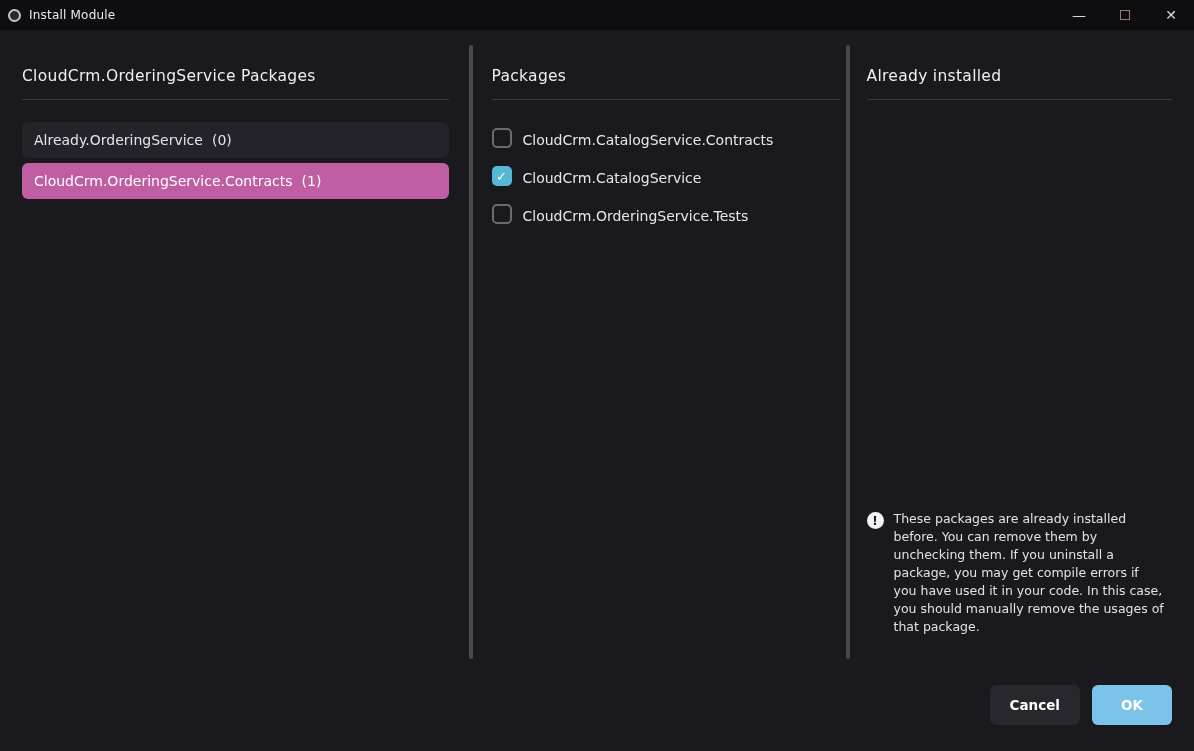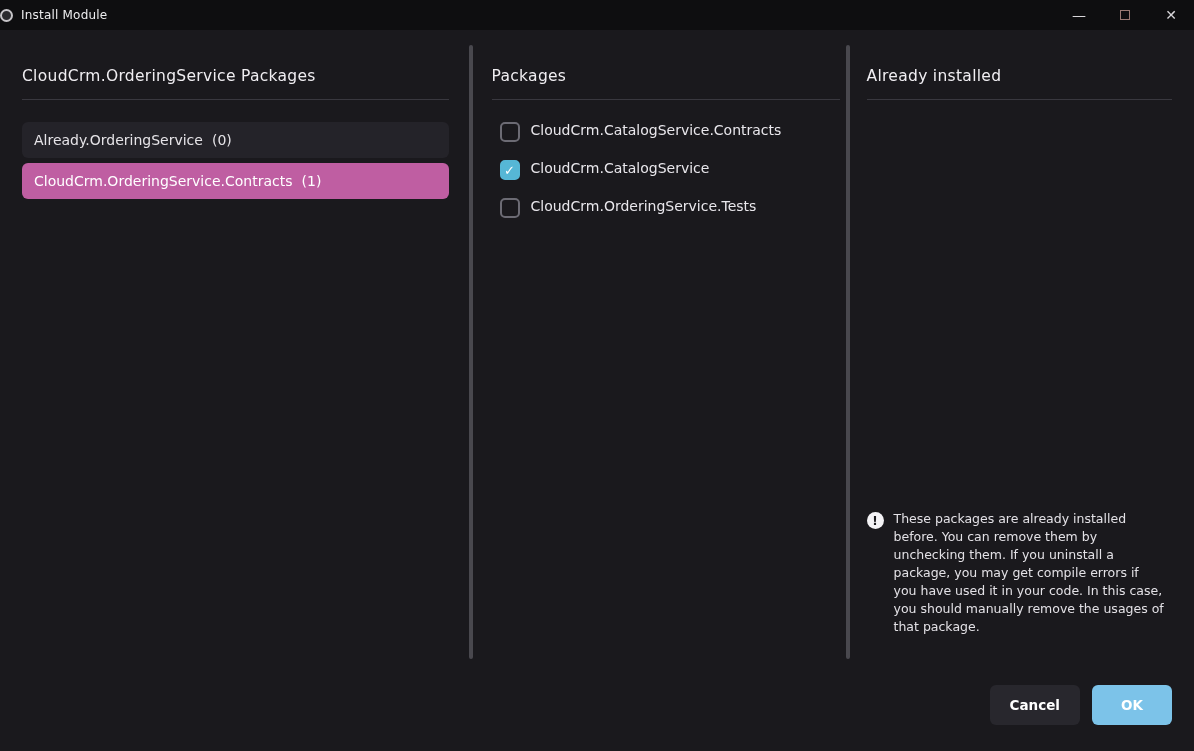--- a/index.html
+++ b/index.html
@@ -22,21 +22,21 @@
     color:var(--text);
     position:relative;
   }
 
   
   .titlebar{
     height:30px;
     background:var(--titlebar-bg);
     display:flex;
     align-items:center;
-    padding-left:0;
+    padding-left:8px;
     justify-content:flex-end;
   }
   .app-logo{
     width:13px;height:13px;border-radius:50%;
     border:2px solid #c6c4c8;
     background:#2a2a2e;
     margin-right:8px;
     flex:0 0 auto;
   }
   .window-title{font-size:12px;color:#ececee;letter-spacing:.2px;}
@@ -90,22 +90,22 @@
     font-size:14px;
     color:#e6e4e8;
     cursor:pointer;
   }
   .module-item.selected{background:var(--selected-item);color:#ffffff;}
   .module-count{margin-left:9px;}
 
   
   .pkg-list{margin-top:22px;display:flex;flex-direction:column;gap:12px;}
   .pkg-row{
-    display:flex;align-items:flex-start;gap:11px;
-    height:26px;font-size:14px;cursor:pointer;margin-left:8px;
+    display:flex;align-items:flex-end;gap:11px;
+    height:26px;font-size:14px;cursor:pointer;
   }
   .checkbox{
     width:20px;height:20px;flex:0 0 20px;
     border:2px solid #6c6b74;
     border-radius:5px;
     background:transparent;
     display:flex;align-items:center;justify-content:center;
     font-size:13px;color:#ffffff;
   }
   .checkbox.checked{

